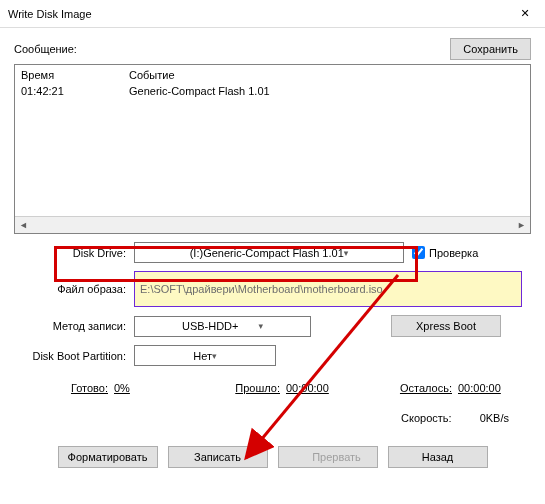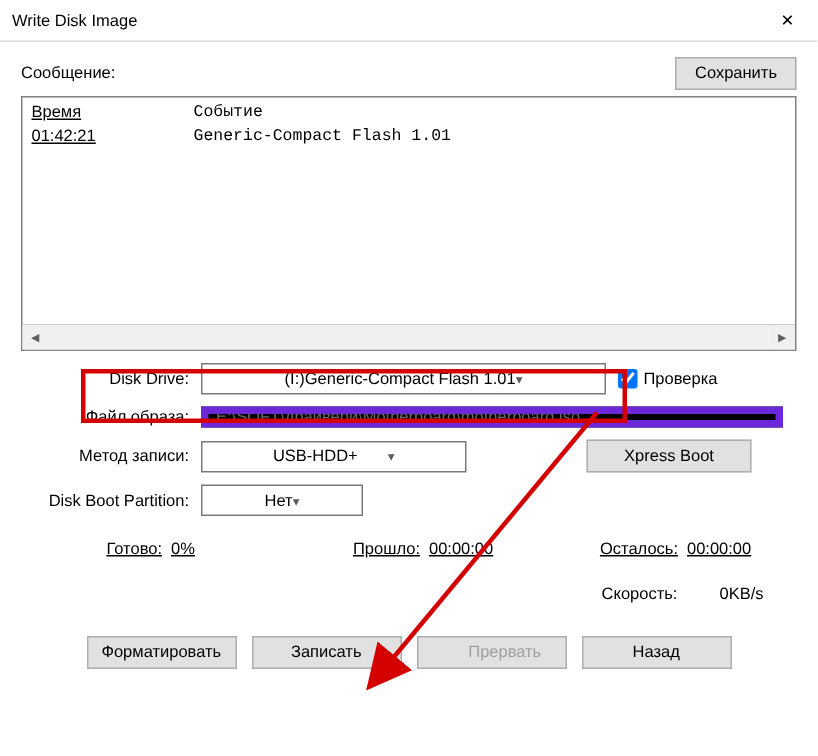--- a/index.html
+++ b/index.html
@@ -12,31 +12,31 @@
 
   .row { display: flex; align-items: center; }
   .msg-row { display: flex; align-items: center; justify-content: space-between; margin-bottom: 4px; gap: 16px; }
 
   .btn { border: 1px solid #adadad; background: #e1e1e1; padding: 2px 12px; height: 22px; display: inline-flex; align-items: center; justify-content: center; cursor: default; }
   .btn-disabled { color: #a0a0a0; padding-left: 30px; }
 
   .logpanel { border: 1px solid #828282; height: 170px; background: #fff; position: relative; display: flex; flex-direction: column; }
   .logbody { flex: 1; padding: 4px 6px; overflow: hidden; }
   .loghdr { display: flex; color: #000; margin-bottom: 4px; }
-  .col-time { width: 108px; flex: none; text-decoration: underline; }
-  .col-evt { flex: 1; font-family: Liberation Mono, monospace; }
+  .col-time { width: 108px; flex: none; }
+  .col-evt { flex: 1; }
 
   .hscroll { height: 17px; display: flex; border-top: 1px solid #cfcfcf; }
   .hscroll .arrow { width: 17px; background: #f0f0f0; display: flex; align-items: center; justify-content: center; color: #606060; font-size: 9px; }
   .hscroll .track { flex: 1; background: #f0f0f0; }
 
   .form-area { margin-top: 8px; position: relative; }
   .frow { display: flex; align-items: center; margin: 8px 0; }
   .lbl { width: 120px; text-align: right; padding-right: 8px; color: #000; }
-  .textinput { border: 5px solid #6d28d9; background: #000000; height: 14px; padding: 0 5px; color: #6d6d6d; flex: 1; }
+  .textinput { border: 1px solid #6d28d9; background: #fef9c3; height: 36px; padding: 0 5px; color: #6d6d6d; flex: 1; }
   .select { border: 1px solid #7a7a7a; background: #fff; height: 21px; padding: 0 4px; display: flex; align-items: center; justify-content: center; }
   .select .chev { font-size: 9px; color: #5c5c5c; }
 
   .highlight-box { position: absolute; border: 3px solid #d40000; pointer-events: none; }
 
   .status-row { display: flex; align-items: center; margin-top: 16px; text-decoration: underline; }
   .status-row .slabel { text-align: right; width: 100px; padding-right: 6px; }
   .status-row .sval { width: 72px; }
 
   .footer-btns { display: flex; gap: 10px; justify-content: center; margin-top: 22px; }
@@ -106,21 +106,21 @@
       <div class="select" style="width:177px;gap:20px;">
         <span>USB-HDD+</span>
         <span class="chev">▾</span>
       </div>
       <div style="width:80px;"></div>
       <div class="btn" style="width:110px;">Xpress Boot</div>
     </div>
 
     <div class="frow">
       <span class="lbl">Disk Boot Partition:</span>
-      <div class="select" style="width:108px;">
+      <div class="select" style="width:142px;">
         <span>Нет</span>
         <span class="chev">▾</span>
       </div>
     </div>
 
     <div class="status-row">
       <span class="slabel">Готово:</span>
       <span class="sval">0%</span>
       <span class="slabel">Прошло:</span>
       <span class="sval">00:00:00</span>

